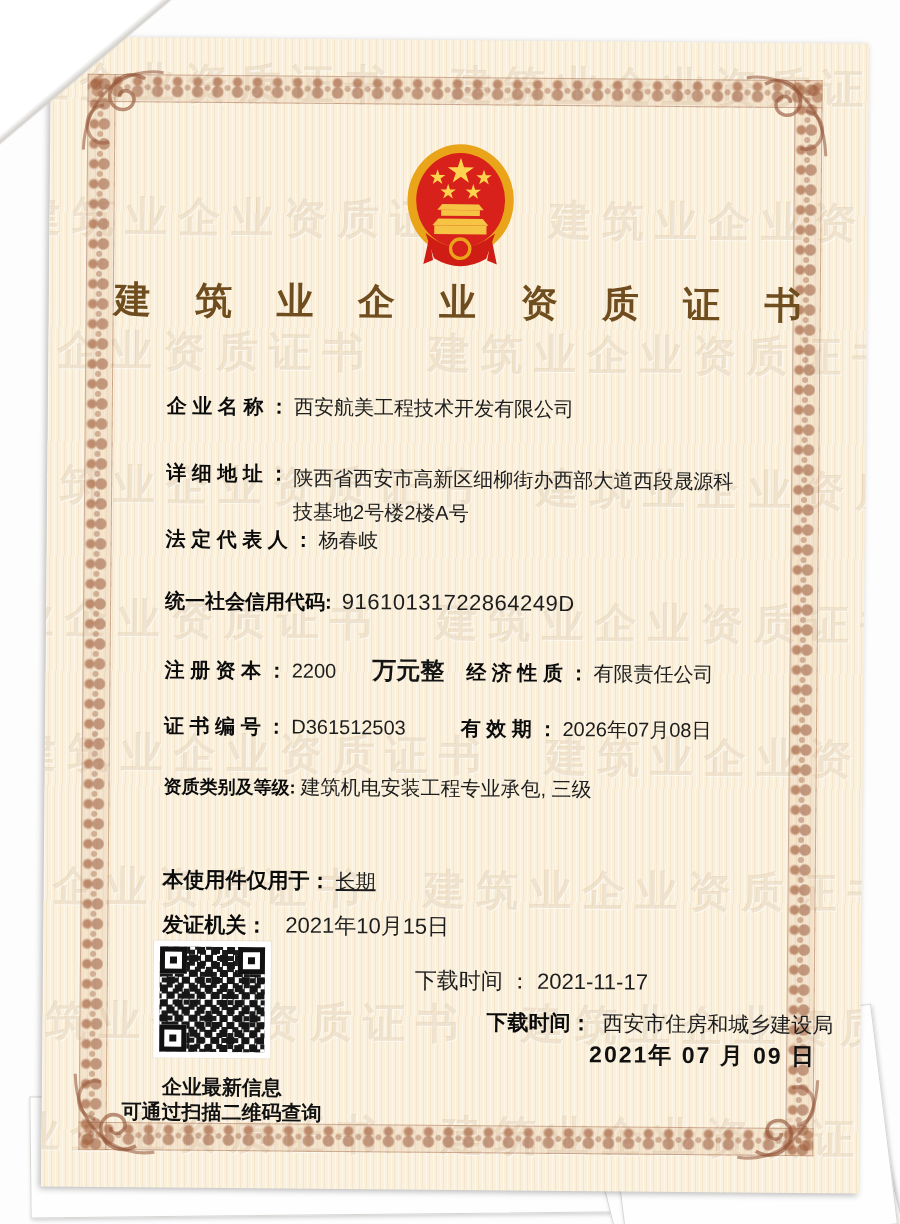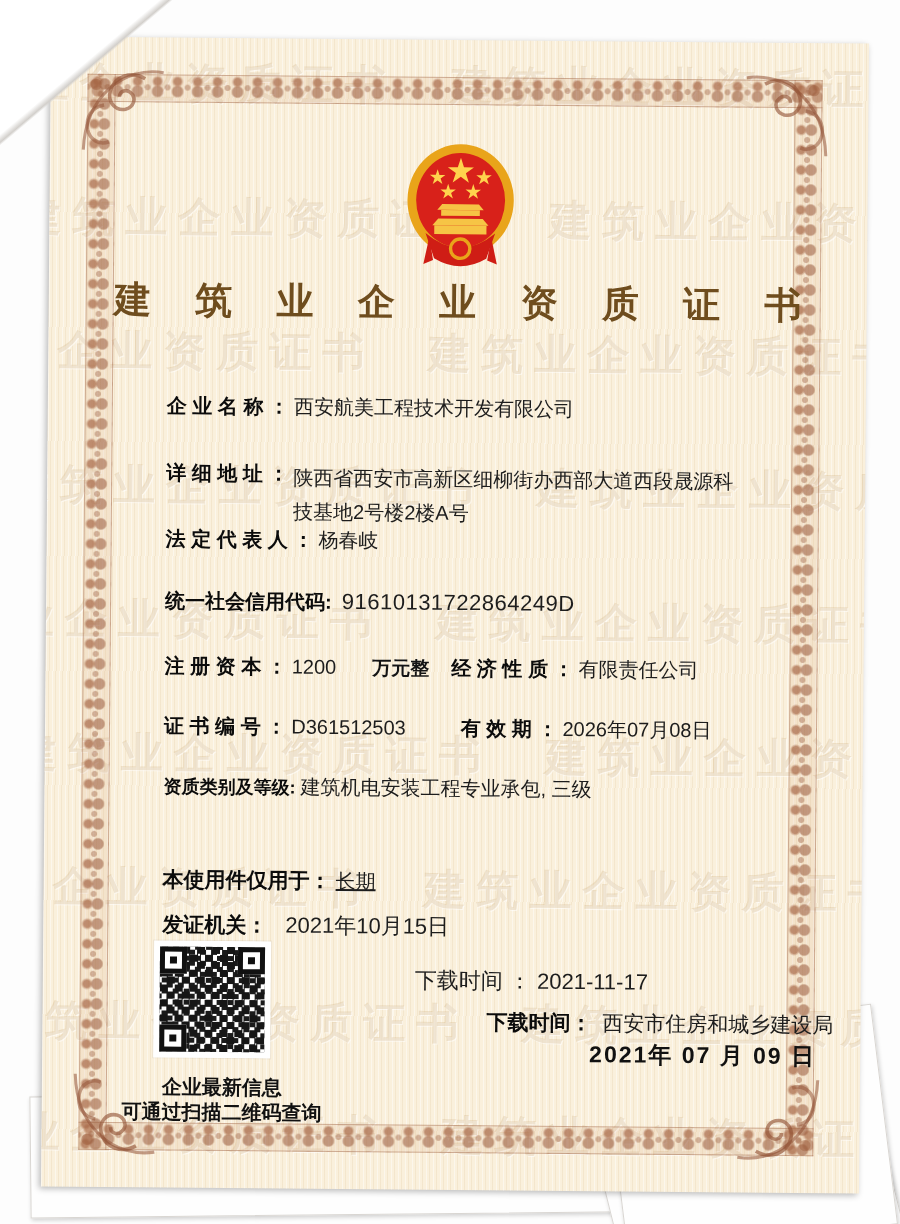--- a/index.html
+++ b/index.html
@@ -87,21 +87,21 @@
   .row{position:absolute;left:119px;right:50px;font-size:20px;color:#141414;}
   .lbl{font-weight:bold;color:#0b0b0b;}
   .val{font-weight:normal;color:#1d1d1d;margin-left:5px;}
   .row-company{top:355px;}
   .row-address{top:422px;}
   .row-address .val{display:inline-block;width:455px;vertical-align:top;line-height:34px;}
   .row-legal{top:488px;}
   .row-credit{top:550px;}
   .row-credit .val{font-size:22px;letter-spacing:0.5px;margin-left:10px;}
   .row-capital{top:615px;}
-  .unit{font-weight:bold;font-size:19px;margin-left:36px;}
+  .unit{font-weight:bold;font-size:24px;margin-left:36px;}
   .ml22{margin-left:22px;}
   .row-certno{top:675px;}
   .ml55{margin-left:55px;}
   .row-qual{top:735px;}
   .row-qual .lbl{font-size:18px;}
   .row-usage-only{top:828px;}
   .row-usage-only .lbl{font-size:21px;}
   .row-usage-only .val{text-decoration:underline;}
   .row-usage-period{top:872px;}
   .row-usage-period .lbl{font-size:21px;}
@@ -211,21 +211,21 @@
 
       <div class="row row-legal">
         <span class="lbl">法 定 代 表 人 ：</span><span class="val">杨春岐</span>
       </div>
 
       <div class="row row-credit">
         <span class="lbl">统一社会信用代码:</span><span class="val">91610131722864249D</span>
       </div>
 
       <div class="row row-capital">
-        <span class="lbl">注 册 资 本 ：</span><span class="val">1200</span><span class="unit">万元整</span><span class="lbl ml22">经 济 性 质 ：</span><span class="val">有限责任公司</span>
+        <span class="lbl">注 册 资 本 ：</span><span class="val">2200</span><span class="unit">万元整</span><span class="lbl ml22">经 济 性 质 ：</span><span class="val">有限责任公司</span>
       </div>
 
       <div class="row row-certno">
         <span class="lbl">证 书 编 号 ：</span><span class="val">D361512503</span><span class="lbl ml55">有  效  期 ：</span><span class="val">2026年07月08日</span>
       </div>
 
       <div class="row row-qual">
         <span class="lbl">资质类别及等级:</span><span class="val">建筑机电安装工程专业承包, 三级</span>
       </div>
 

